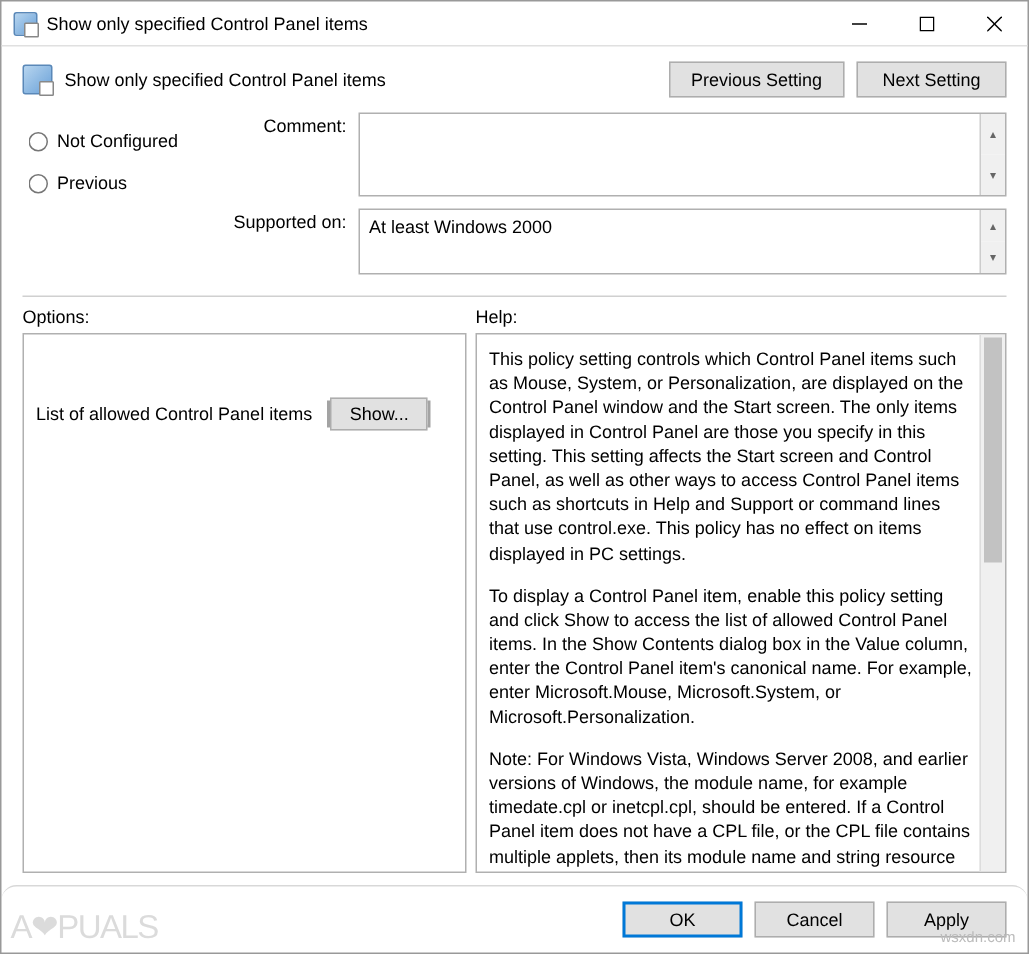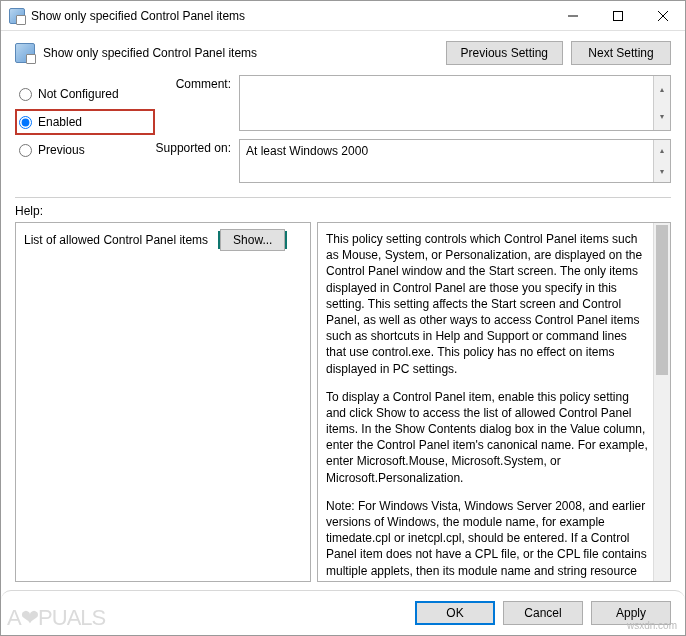--- a/index.html
+++ b/index.html
@@ -30,22 +30,22 @@
   .divider { border-top: 1px solid #d0d0d0; margin: 6px 14px; }
   .labels-row { display: flex; padding: 0 14px 4px 14px; }
   .labels-row .left { width: 302px; }
   .panels { flex: 1; display: flex; padding: 0 14px 8px 14px; gap: 6px; min-height: 0; }
   .panel { border: 1px solid #b0b0b0; background: #fff; padding: 8px; overflow: hidden; }
   .panel.options { width: 296px; }
   .panel.help { flex: 1; padding: 8px 22px 8px 8px; position: relative; overflow: hidden; line-height: 1.35; }
   .panel.help p { margin: 0 0 12px 0; }
   .panel.help .scrollbar { position: absolute; right: 0; top: 0; bottom: 0; width: 17px; background: #f0f0f0; border-left: 1px solid #ddd; }
   .panel.help .scrollbar .thumb { position: absolute; left: 2px; right: 2px; top: 2px; height: 150px; background: #c2c2c2; }
-  .opt-row { display: flex; align-items: center; gap: 10px; }
-  .show-btn { border: 2px solid #0f766e; display: inline-block; }
+  .opt-row { display: flex; align-items: center; gap: 10px; margin-top: 36px; }
+  .show-btn { border: 2px solid #a3a3a3; display: inline-block; }
   .show-btn .inner { background: #e1e1e1; border: 1px solid #adadad; padding: 3px 12px; }
   .footer { border-top: 1px solid #d8d8d8; padding: 10px 14px; display: flex; justify-content: flex-end; gap: 8px; border-radius: 10px; }
   .cp-icon { display:inline-block; width:100%; height:100%; background: linear-gradient(135deg,#b7d5ef,#6aa1d8); border:1px solid #5a88b8; border-radius:2px; position:relative; }
   .cp-icon::after { content:""; position:absolute; right:-2px; bottom:-2px; width:8px; height:8px; background:#fff; border:1px solid #888; border-radius:1px; }
   .watermark { position:absolute; left:6px; bottom:4px; font-size:22px; font-weight:400; color:#999; letter-spacing:-1px; pointer-events:none; opacity:0.35; }
   .watermark2 { position:absolute; right:8px; bottom:4px; font-size:10px; color:#bbb; pointer-events:none; }
 </style>
 </head>
 <body>
 
@@ -78,24 +78,20 @@
     <div class="btn">Previous Setting</div>
     <div class="btn">Next Setting</div>
   </div>
 
   <div class="config-area">
     <div class="radio-col">
       <label class="radio-row">
         <input type="radio" name="state" style="">
         <span>Not Configured</span>
       </label>
-      <label class="radio-row highlight">
-        <input type="radio" name="state" checked="" style="">
-        <span>Enabled</span>
-      </label>
       <label class="radio-row">
         <input type="radio" name="state" style="">
         <span>Previous</span>
       </label>
     </div>
     <div class="fields-col">
       <div class="field-row">
         <div class="field-label">Comment:</div>
         <div class="field-box">
           <span></span>
@@ -114,20 +110,21 @@
               <div>▾</div>
             </div>
         </div>
       </div>
     </div>
   </div>
 
   <div class="divider"></div>
 
   <div class="labels-row">
+    <div class="left">Options:</div>
     <div>Help:</div>
   </div>
 
   <div class="panels">
     <div class="panel options">
       <div class="opt-row">
         <span>List of allowed Control Panel items</span>
         <span class="show-btn">
           <span class="inner">Show...</span>
         </span>

